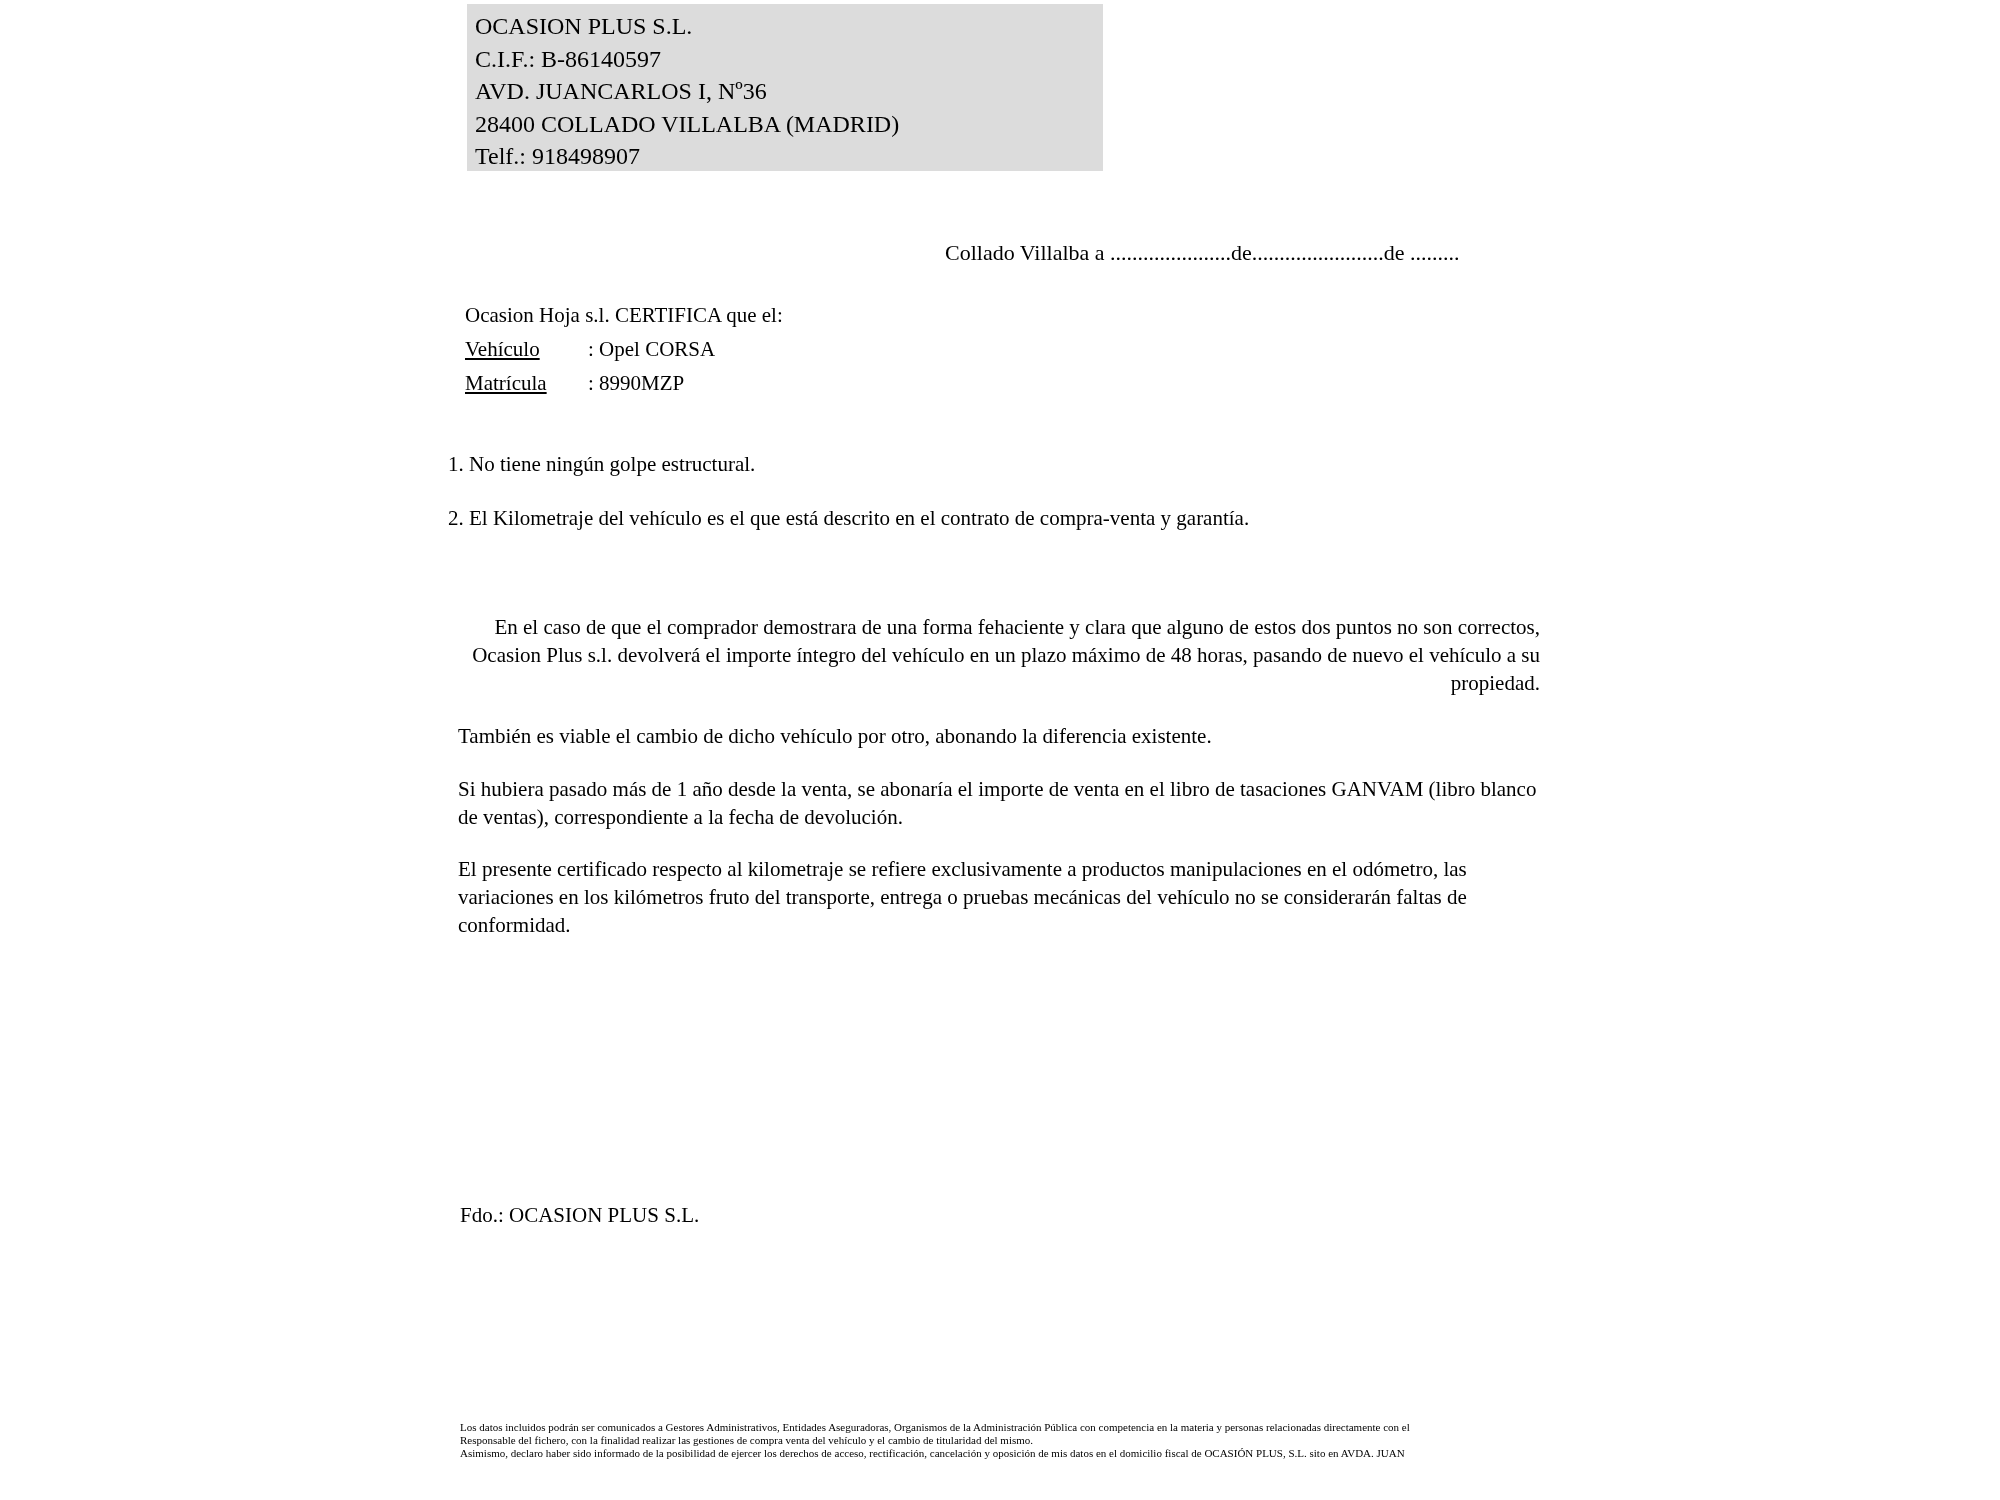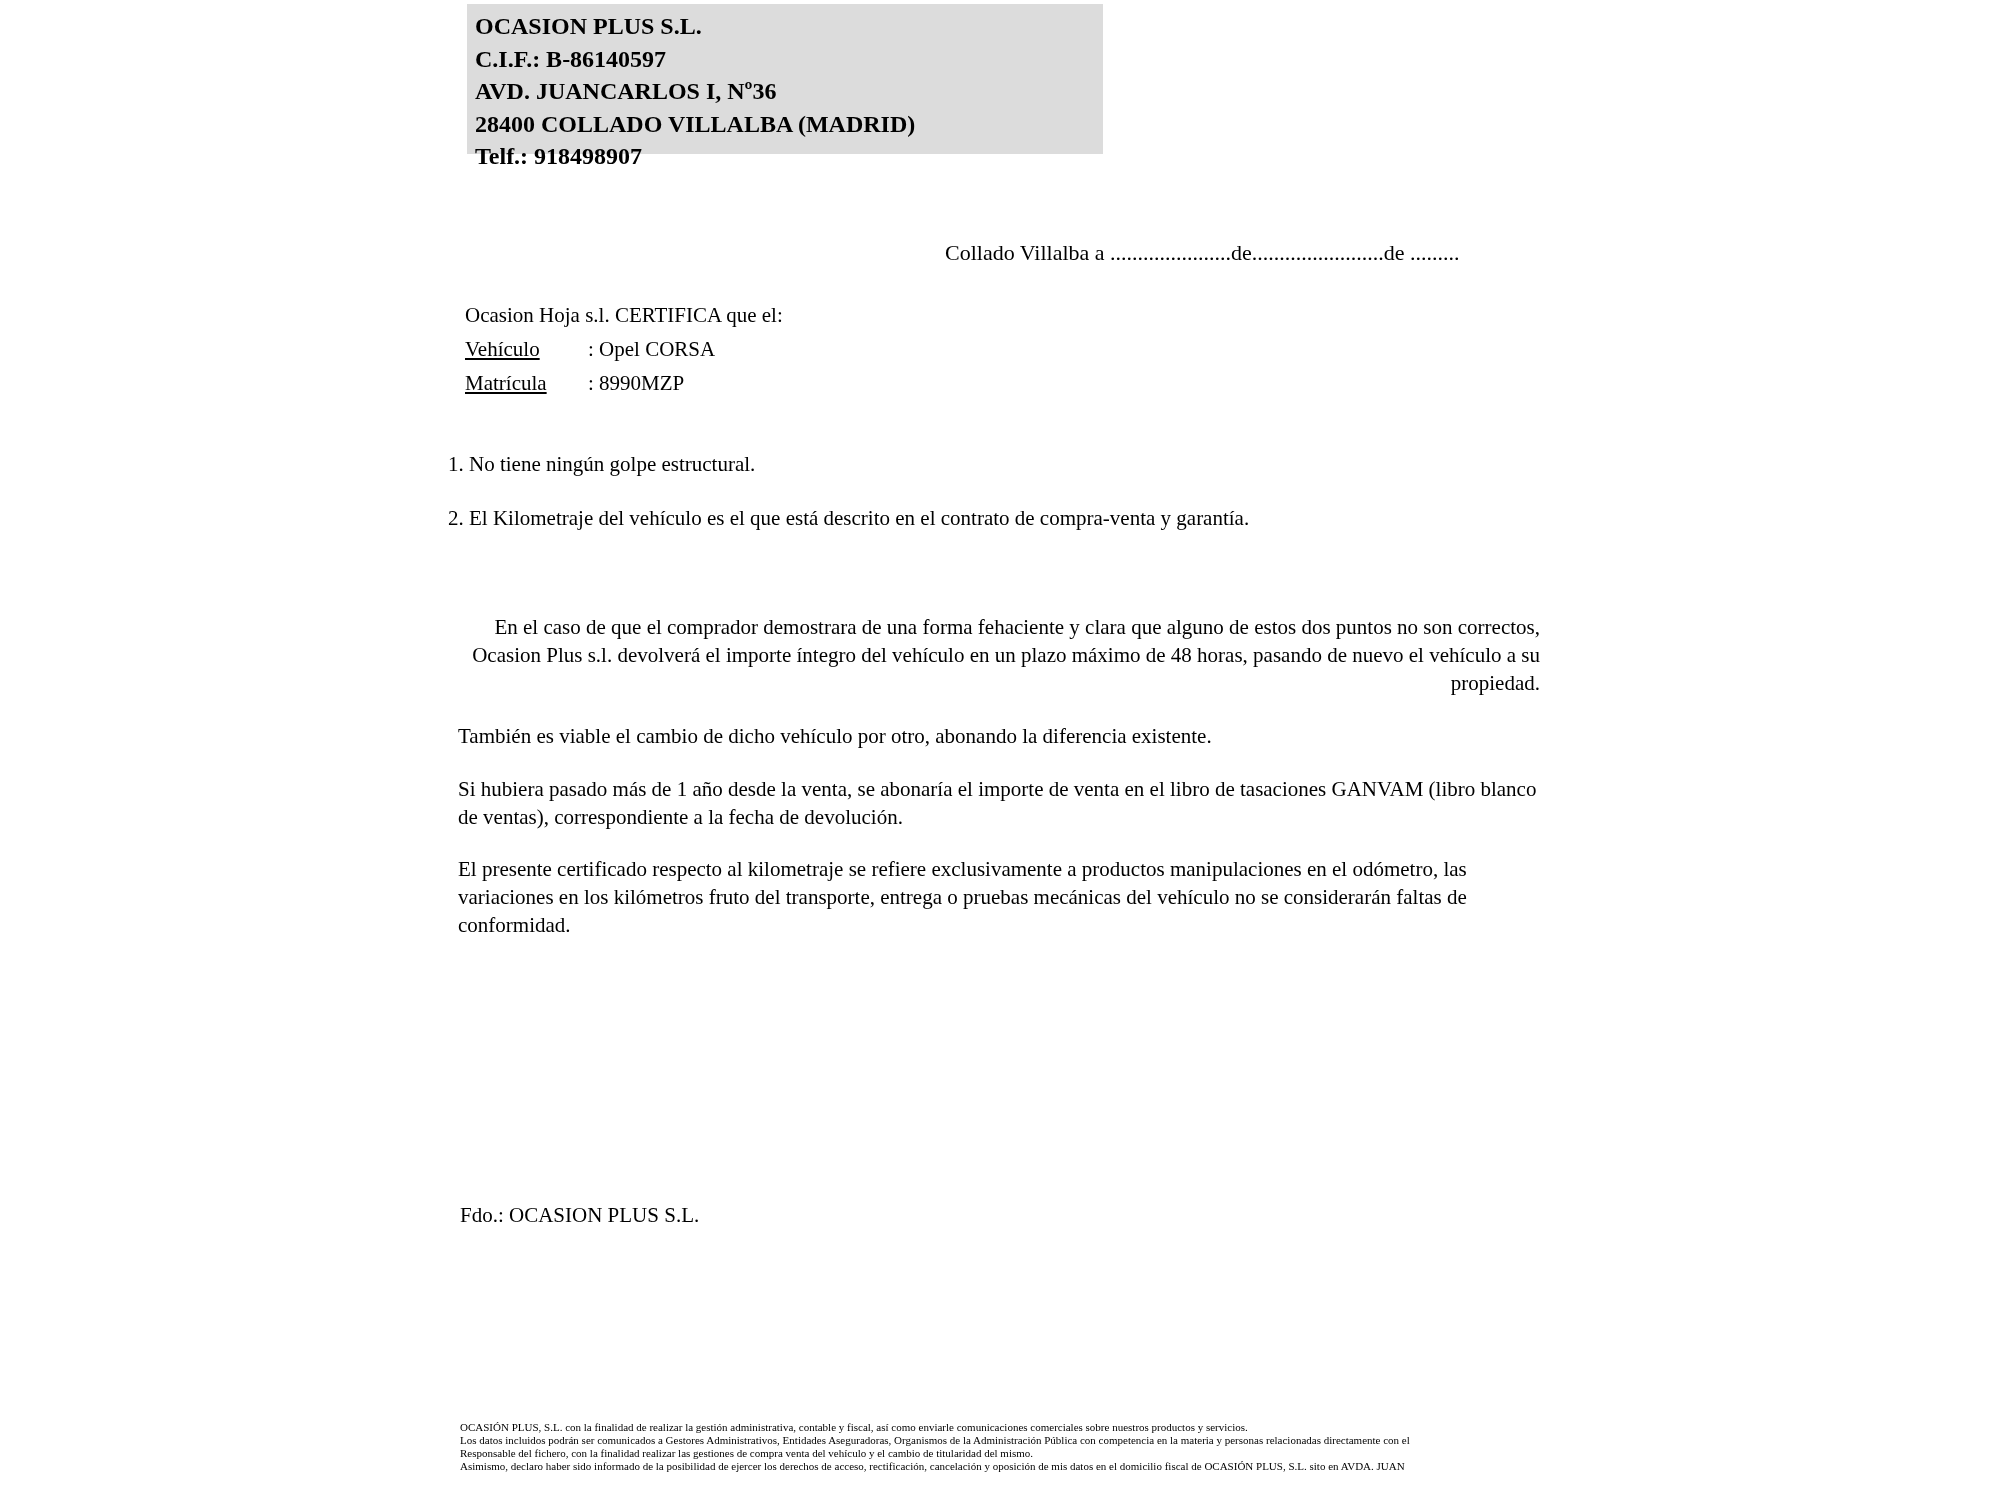--- a/index.html
+++ b/index.html
@@ -12,25 +12,25 @@
     font-family: "Liberation Serif", serif;
     overflow: hidden;
   }
 
   
   .header-box {
     position: absolute;
     left: 467px;
     top: 4px;
     width: 636px;
-    height: 150px;
+    height: 167px;
     background: #dcdcdc;
     box-sizing: border-box;
     padding: 6px 0 0 8px;
-    font-weight: bold;
+    font-weight: normal;
     font-size: 24px;
     line-height: 32.6px;
     white-space: nowrap;
   }
 
   
   .date-line {
     position: absolute;
     left: 945px;
     top: 240px;
@@ -119,19 +119,18 @@
   <div class="point point-2">2. El Kilometraje del vehículo es el que está descrito en el contrato de compra-venta y garantía.</div>
 
   <div class="para para-1">En el caso de que el comprador demostrara de una forma fehaciente y clara que alguno de estos dos puntos no son correctos, Ocasion Plus s.l. devolverá el importe íntegro del vehículo en un plazo máximo de 48 horas, pasando de nuevo el vehículo a su propiedad.</div>
   <div class="para para-2">También es viable el cambio de dicho vehículo por otro, abonando la diferencia existente.</div>
   <div class="para para-3">Si hubiera pasado más de 1 año desde la venta, se abonaría el importe de venta en el libro de tasaciones GANVAM (libro blanco de ventas), correspondiente a la fecha de devolución.</div>
   <div class="para para-4">El presente certificado respecto al kilometraje se refiere exclusivamente a productos manipulaciones en el odómetro, las variaciones en los kilómetros fruto del transporte, entrega o pruebas mecánicas del vehículo no se considerarán faltas de conformidad.</div>
 
   <div class="signature">Fdo.: OCASION PLUS S.L.</div>
 
   <div class="legal">
-    <div>OCASIÓN PLUS, S.L. con la finalidad de realizar la gestión administrativa, contable y fiscal, así como enviarle comunicaciones comerciales sobre nuestros productos y servicios.</div>
     <div>Los datos incluidos podrán ser comunicados a Gestores Administrativos, Entidades Aseguradoras, Organismos de la Administración Pública con competencia en la materia y personas relacionadas directamente con el</div>
     <div>Responsable del fichero, con la finalidad realizar las gestiones de compra venta del vehículo y el cambio de titularidad del mismo.</div>
     <div>Asimismo, declaro haber sido informado de la posibilidad de ejercer los derechos de acceso, rectificación, cancelación y oposición de mis datos en el domicilio fiscal de OCASIÓN PLUS, S.L. sito en AVDA. JUAN</div>
   </div>
 
 </div>
 
 </body></html>

